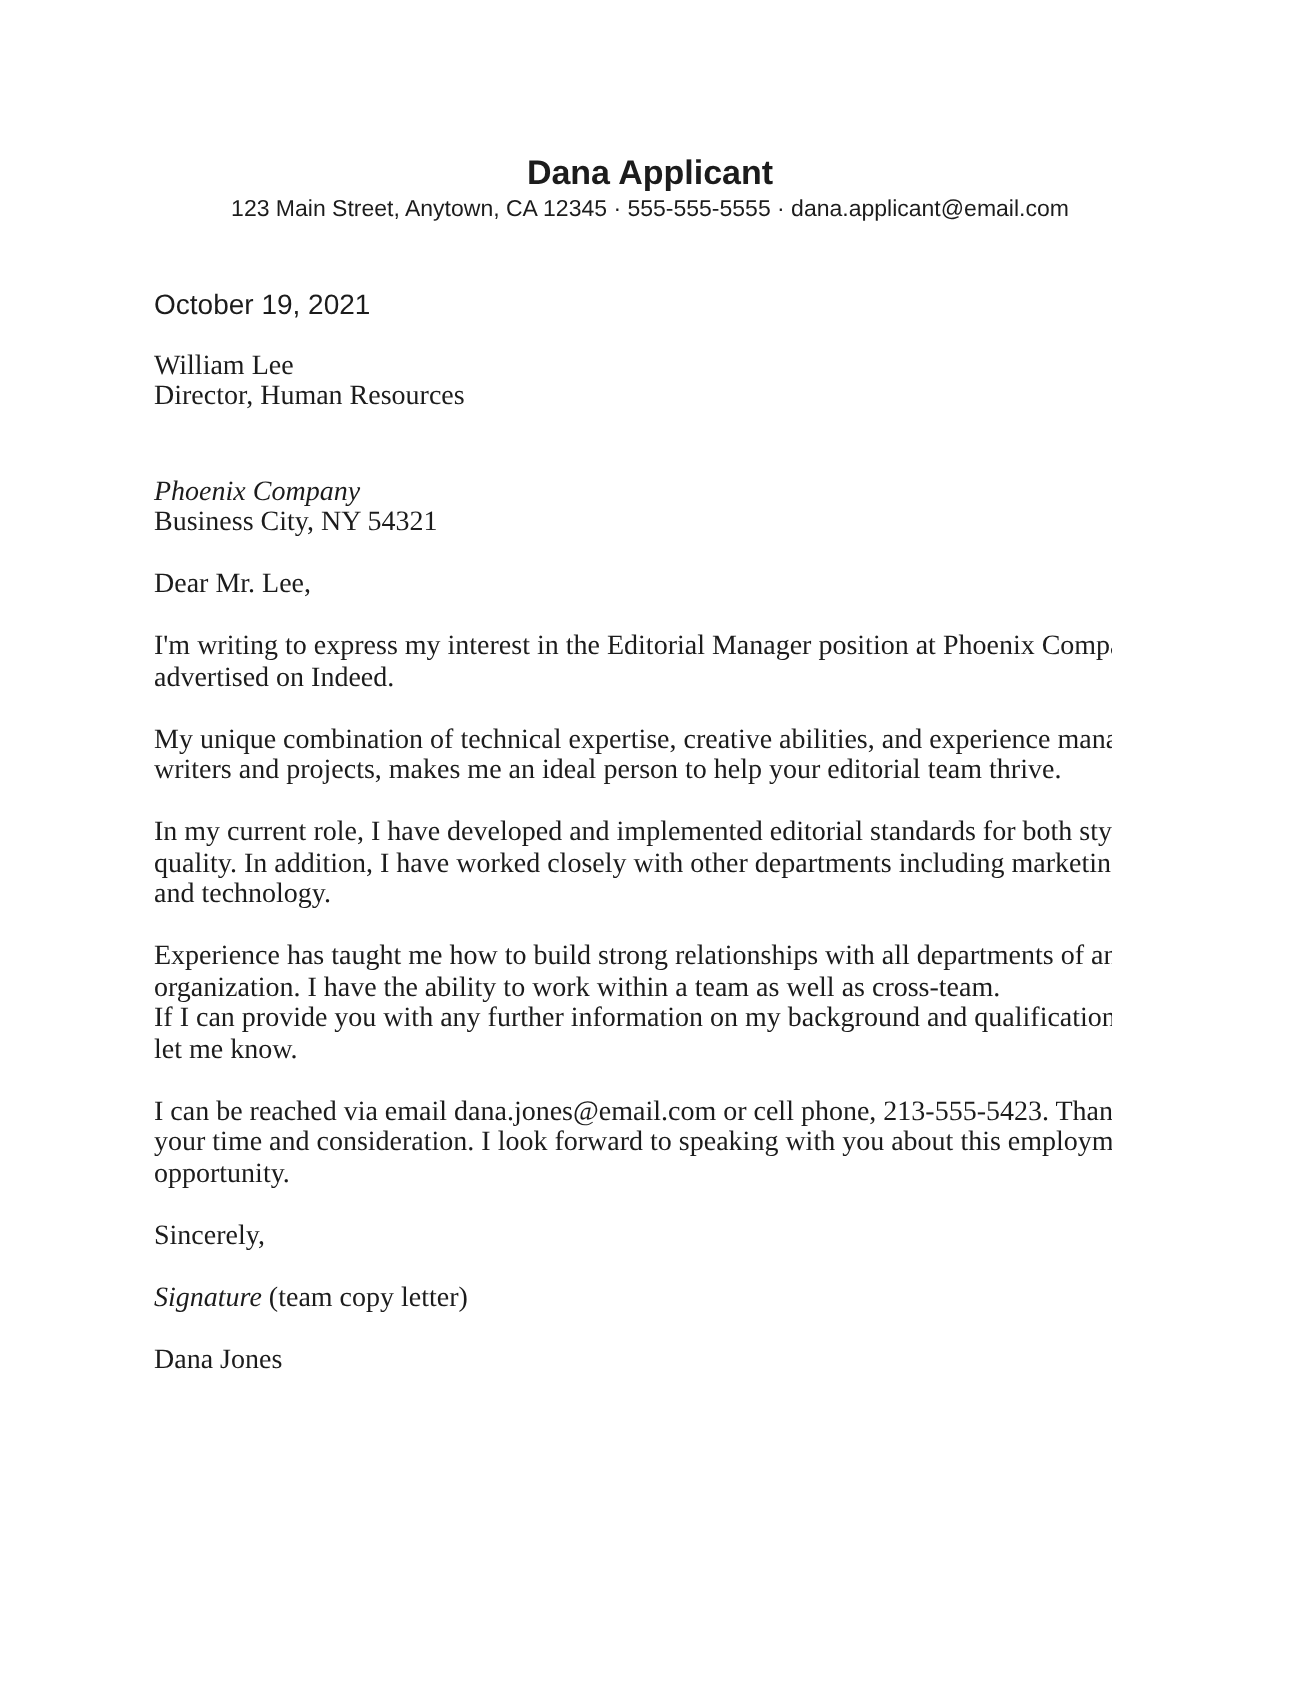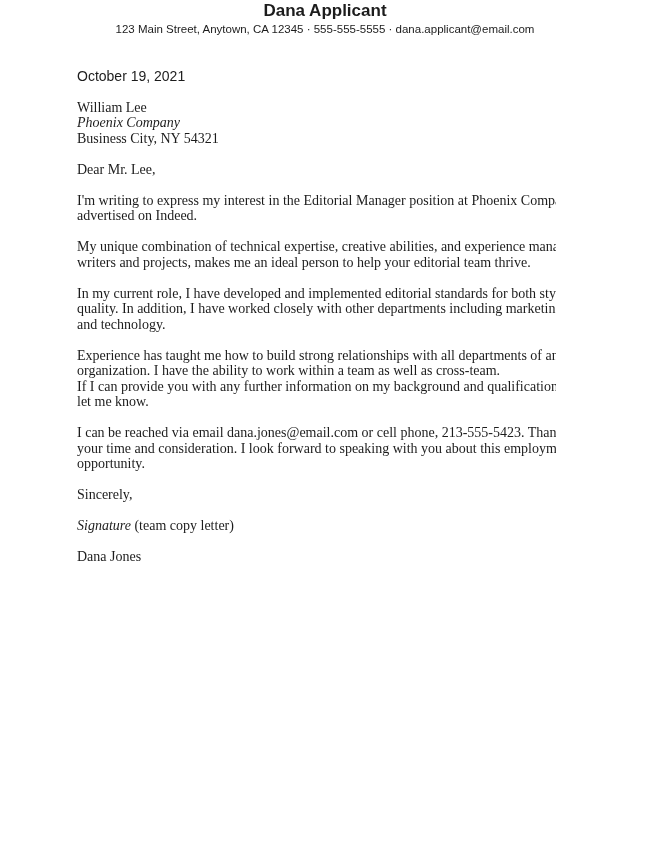--- a/index.html
+++ b/index.html
@@ -7,20 +7,21 @@
     width: 650px;
     height: 841px;
     background: #ffffff;
     font-family: "Liberation Sans", sans-serif;
     color: #1c1c1c;
     -webkit-font-smoothing: antialiased;
   }
   .page {
     width: 556px;
     height: 841px;
+    padding-top: 76px;
     overflow: hidden;
   }
   .letter-header {
     text-align: center;
     width: 650px;
   }
   .sender-name {
     font-size: 17px;
     font-weight: 700;
     line-height: 21px;
@@ -41,38 +42,40 @@
     font-family: Liberation Serif, serif;
   }
   .letter .date-line {
     margin-top: 31px;
   }
   .para {
     white-space: pre-line;
   }
   .italic {
     font-style: italic;
+    margin-top: 32px;
   }
 </style>
 </head>
 <body>
 
 <div class="page">
 
   <div class="letter-header">
     <div class="sender-name">Dana Applicant</div>
     <div class="sender-contact">123 Main Street, Anytown, CA 12345 · 555-555-5555 · dana.applicant@email.com</div>
   </div>
 
   <div class="letter">
 
     <p class="date-line">October 19, 2021</p>
 
     <div class="block">
       <div>William Lee</div>
+      <div>Director, Human Resources</div>
       <div class="italic">Phoenix Company</div>
       <div>Business City, NY 54321</div>
     </div>
 
     <p class="block">Dear Mr. Lee,</p>
 
     <p class="block para">I'm writing to express my interest in the Editorial Manager position at Phoenix Company
 advertised on Indeed.</p>
 
     <p class="block para">My unique combination of technical expertise, creative abilities, and experience managing both

